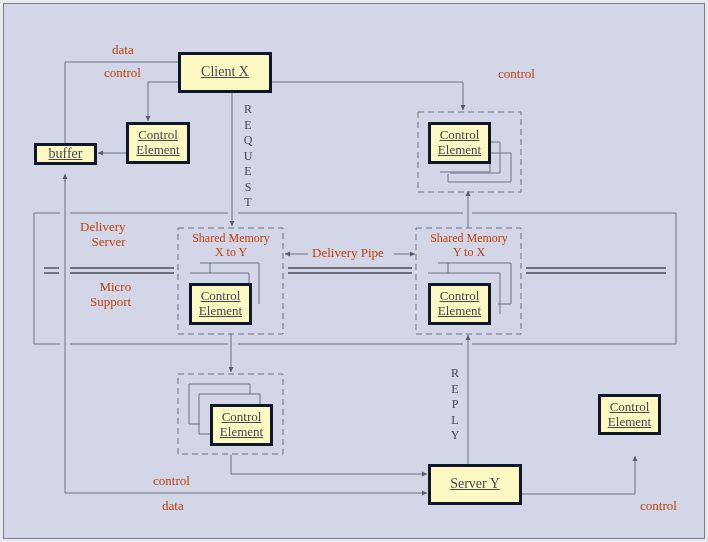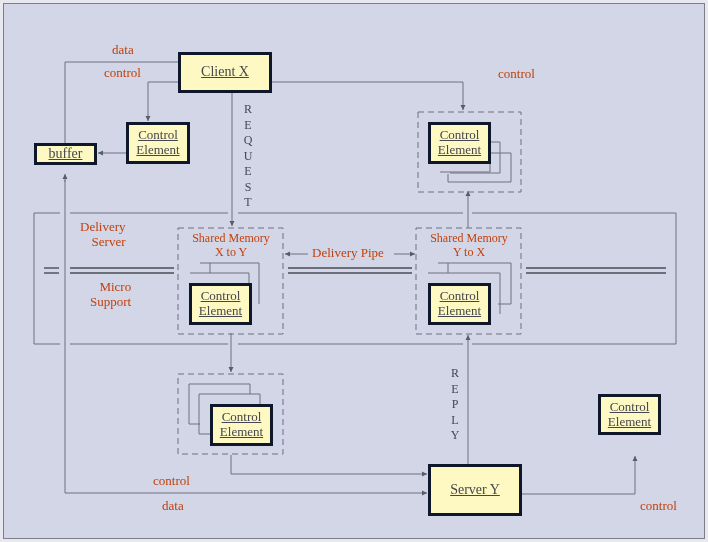--- a/index.html
+++ b/index.html
@@ -105,21 +105,21 @@
   <span>Element</span>
 </div>
 <div class="box" style="left:210px;top:404px;width:63px;height:42px;flex-direction:column;">
   <span>Control</span>
   <span>Element</span>
 </div>
 <div class="box" style="left:598px;top:394px;width:63px;height:41px;flex-direction:column;">
   <span>Control</span>
   <span>Element</span>
 </div>
-<div class="box" style="left:428px;top:464px;width:94px;height:52px;">
+<div class="box" style="left:428px;top:464px;width:94px;height:41px;">
   <span style="font-size:14px;">Server Y</span>
 </div>
 
 <div class="lbl" style="left:180px;top:232px;width:102px;text-align:center;font-size:12px;">
   <div>Shared Memory</div>
   <div>X to Y</div>
 </div>
 <div class="lbl" style="left:418px;top:232px;width:102px;text-align:center;font-size:12px;">
   <div>Shared Memory</div>
   <div>Y to X</div>

